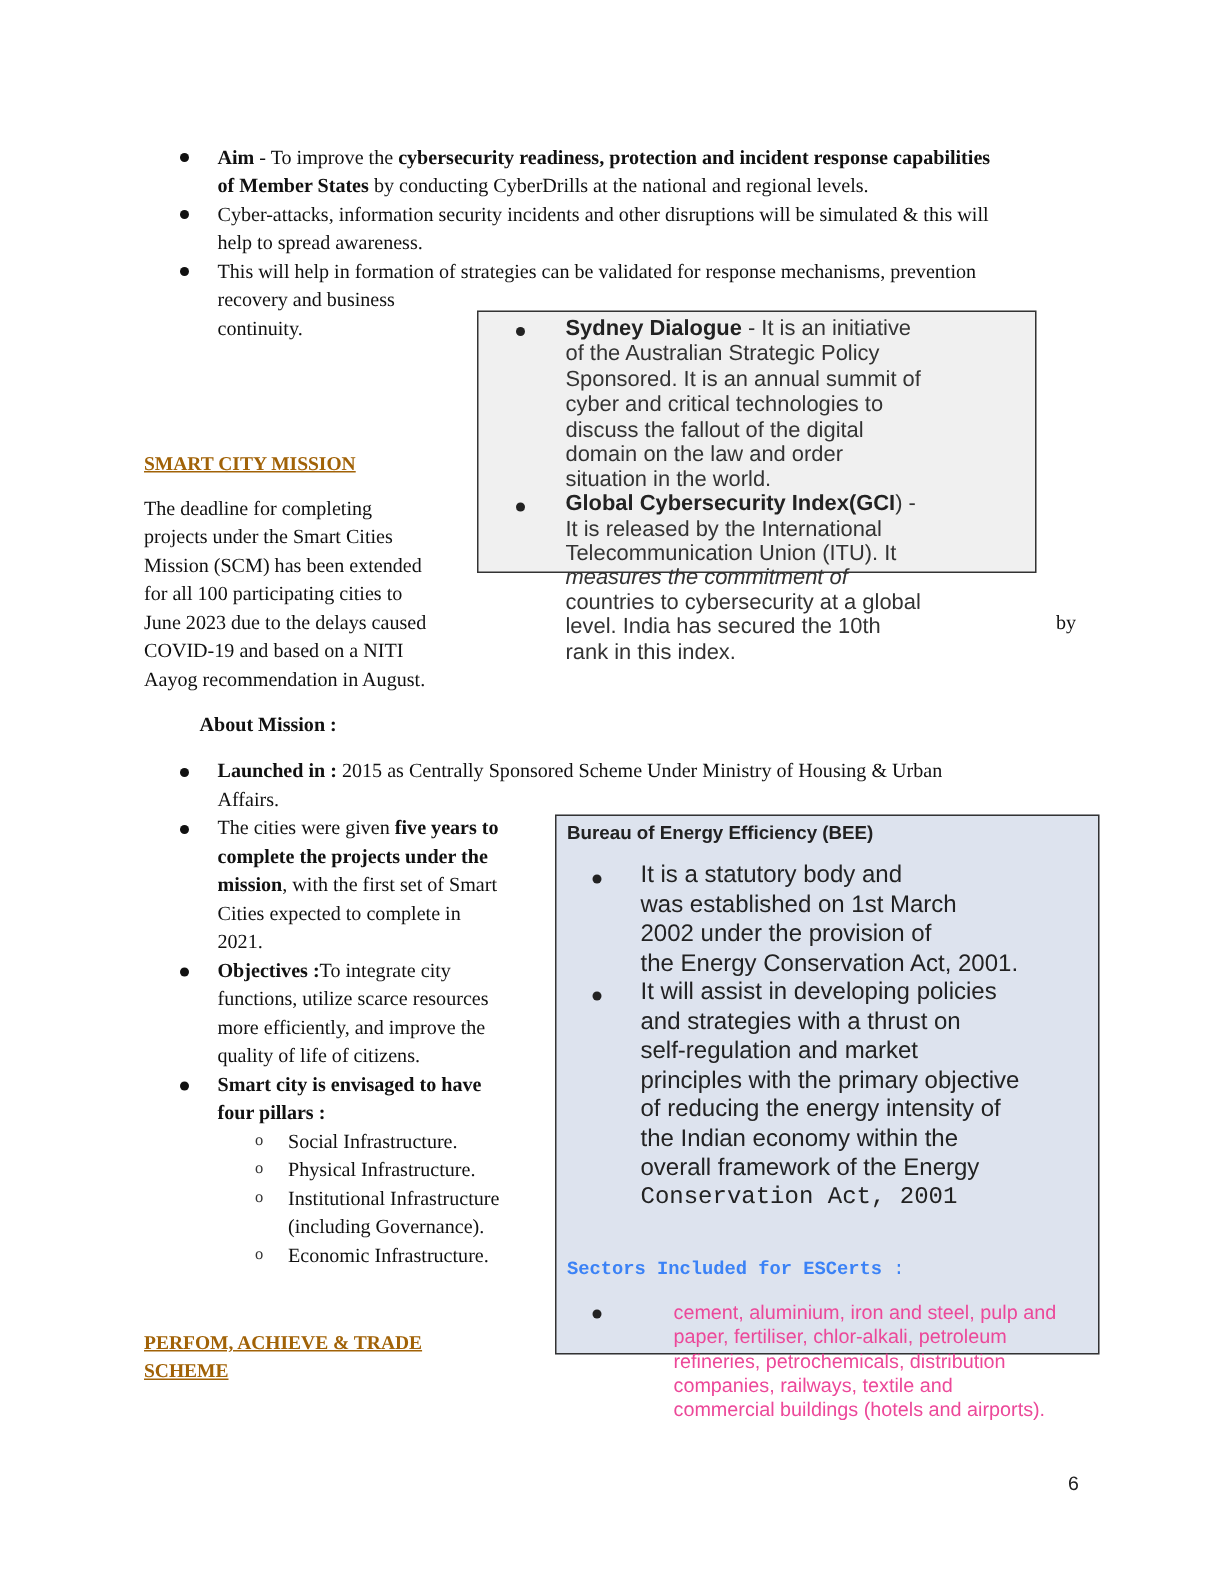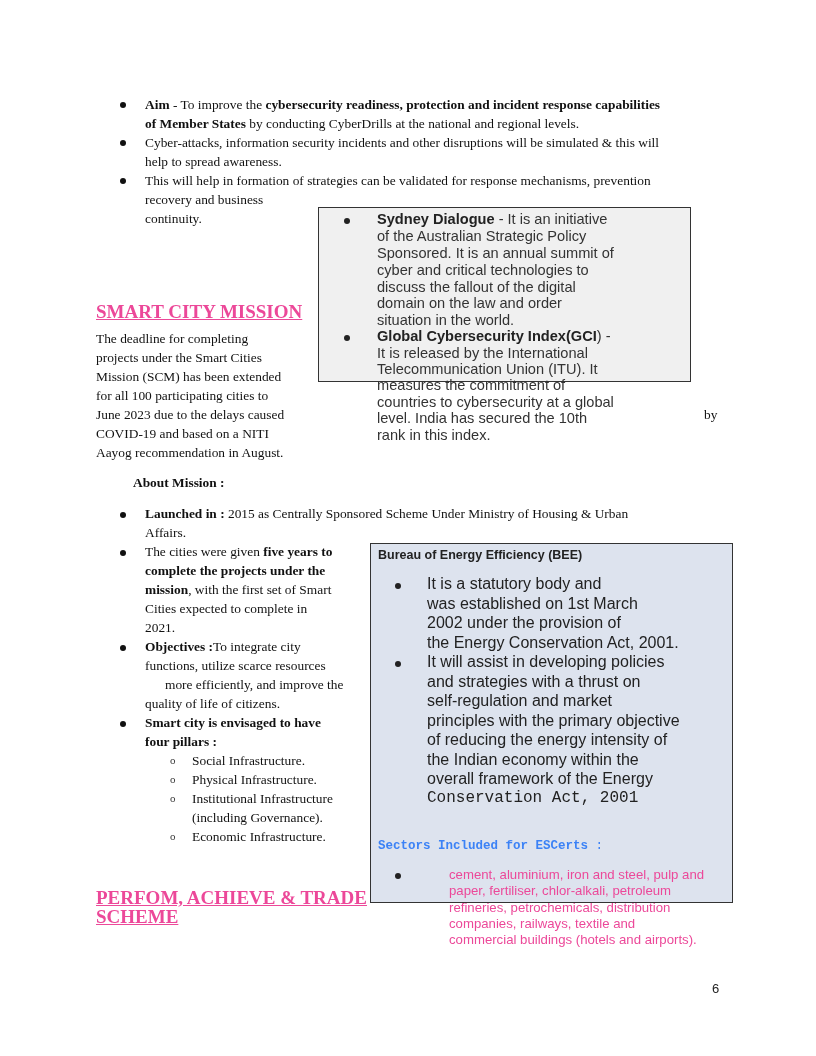--- a/index.html
+++ b/index.html
@@ -3,21 +3,21 @@
 <meta charset="utf-8">
 <style>
   html, body { margin:0; padding:0; background:#ffffff; }
   body { width:816px; height:1056px; position:relative; overflow:hidden; }
   .serif { font-family: "Liberation Serif", "DejaVu Serif", serif; color:#111; }
   .sans { font-family: "Liberation Sans", "DejaVu Sans", sans-serif; }
   .abs { position:absolute; }
   .bul { position:absolute; width:6px; height:6px; border-radius:50%; background:#111; }
   .line { position:absolute; white-space:nowrap; font-size:13.4px; line-height:18px; }
   b { font-weight:bold; }
-  .heading { font-family:"Liberation Serif", serif; font-weight:bold; font-size:19px; text-decoration:underline; color:#ec4899; position:absolute; white-space:nowrap;text-align:right; }
+  .heading { font-family:"Liberation Serif", serif; font-weight:bold; font-size:13px; text-decoration:underline; color:#a16207; position:absolute; white-space:nowrap;text-align:right; }
   .box1 { position:absolute; left:318px; top:207px; width:371px; height:173px; background:#f0f0f0; border:1px solid #333; }
   .box2 { position:absolute; left:370px; top:543px; width:361px; height:358px; background:#dde3ee; border:1px solid #333; }
   .boxtxt { position:absolute; white-space:nowrap; font-family:"Liberation Sans", sans-serif; color:#333; }
   .b1 { font-size:14.6px; line-height:16.5px; }
   .b2 { font-size:16px; line-height:19.5px; color:#222; }
   .b3 { font-size:13.2px; line-height:16.5px; color:#ec4899;margin-left:22px; }
   .boxbul { position:absolute; width:6px; height:6px; border-radius:50%; background:#222; }
   .sub-o { position:absolute; font-size:11px; color:#333; }
 </style>
 </head>
@@ -54,21 +54,21 @@
   <div class="boxtxt b1" style="left:377px;top:279px;">discuss the fallout of the digital</div>
   <div class="boxtxt b1" style="left:377px;top:295px;">domain on the law and order</div>
   <div class="boxtxt b1" style="left:377px;top:312px;">situation in the world.</div>
 
   <div class="boxbul" style="left:344px;top:335px;"></div>
   <div class="boxtxt b1" style="left:377px;top:328px;">
     <b style="color:#222;">Global Cybersecurity Index(GCI</b><span>) -</span>
   </div>
   <div class="boxtxt b1" style="left:377px;top:345px;">It is released by the International</div>
   <div class="boxtxt b1" style="left:377px;top:361px;">Telecommunication Union (ITU). It</div>
-  <div class="boxtxt b1" style="left:377px;top:377px;">measures the commitment of</div>
+  <div class="boxtxt b1" style="left:377px;top:377px;font-style:italic;">measures the commitment of</div>
   <div class="boxtxt b1" style="left:377px;top:394px;">countries to cybersecurity at a global</div>
   <div class="boxtxt b1" style="left:377px;top:410px;">level. India has secured the 10th</div>
   <div class="boxtxt b1" style="left:377px;top:427px;">rank in this index.</div>
 </div>
 
 <div class="heading" style="left:96px;top:301px;">SMART CITY MISSION</div>
 <div class="serif">
   <div class="line serif" style="left:96px;top:330px;">The deadline for completing</div>
   <div class="line serif" style="left:96px;top:349px;">projects under the Smart Cities</div>
   <div class="line serif" style="left:96px;top:368px;">Mission (SCM) has been extended</div>
@@ -96,21 +96,21 @@
   <b>mission</b><span>, with the first set of Smart</span>
 </div>
 <div class="line serif" style="left:145px;top:600px;">Cities expected to complete in</div>
 <div class="line serif" style="left:145px;top:619px;">2021.</div>
 
 <div class="bul" style="left:120px;top:645px;"></div>
 <div class="line serif" style="left:145px;top:638px;">
   <b>Objectives :</b><span>To integrate city</span>
 </div>
 <div class="line serif" style="left:145px;top:657px;">functions, utilize scarce resources</div>
-<div class="line serif" style="left:145px;top:676px;margin-left:20px;">more efficiently, and improve the</div>
+<div class="line serif" style="left:145px;top:676px;">more efficiently, and improve the</div>
 <div class="line serif" style="left:145px;top:695px;">quality of life of citizens.</div>
 
 <div class="bul" style="left:120px;top:721px;"></div>
 <div class="line serif" style="left:145px;top:714px;font-weight:bold;">Smart city is envisaged to have</div>
 <div class="line serif" style="left:145px;top:733px;font-weight:bold;">four pillars :</div>
 
 <div class="sub-o serif" style="left:170px;top:754px;">o</div>
 <div class="line serif" style="left:192px;top:752px;">Social Infrastructure.</div>
 <div class="sub-o serif" style="left:170px;top:773px;">o</div>
 <div class="line serif" style="left:192px;top:771px;">Physical Infrastructure.</div>

